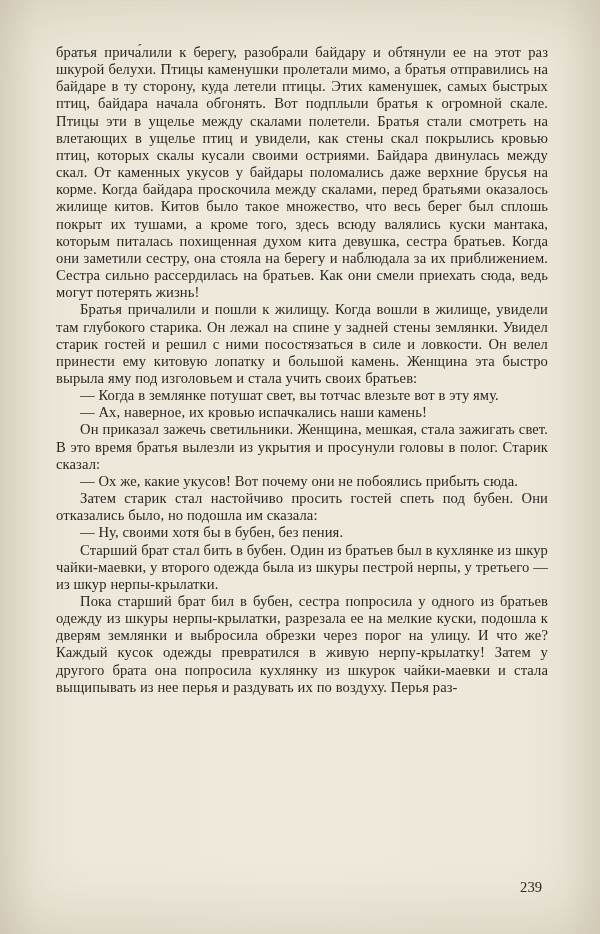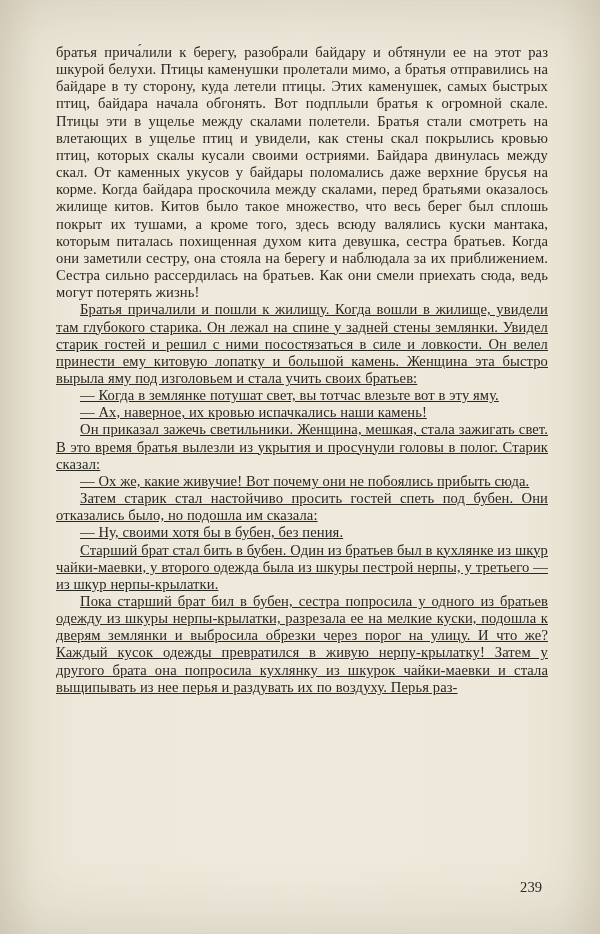--- a/index.html
+++ b/index.html
@@ -29,21 +29,20 @@
     text-align: justify;
     letter-spacing: 0.1px;
   }
   .text-block p {
     margin: 0;
     padding: 0;
     text-indent: 0;
   }
   .text-block p.indent {
     text-indent: 24px;
-    text-decoration: underline;
   }
   .page-number {
     position: absolute;
     right: 58px;
     bottom: 38px;
     font-family: "Liberation Serif", "DejaVu Serif", serif;
     font-size: 14.6px;
     color: #292823;
     margin-top: 36px;
   }
@@ -51,20 +50,20 @@
 </head>
 <body>
 
 <div class="page">
   <div class="text-block">
     <p>братья прича́лили к берегу, разобрали байдару и обтянули ее на этот раз шкурой белухи. Птицы каменушки пролетали мимо, а братья отправились на байдаре в ту сторону, куда летели птицы. Этих каменушек, самых быстрых птиц, байдара начала обгонять. Вот подплыли братья к огромной скале. Птицы эти в ущелье между скалами полетели. Братья стали смотреть на влетающих в ущелье птиц и увидели, как стены скал покрылись кровью птиц, которых скалы кусали своими остриями. Байдара двинулась между скал. От каменных укусов у байдары поломались даже верхние брусья на корме. Когда байдара проскочила между скалами, перед братьями оказалось жилище китов. Китов было такое множество, что весь берег был сплошь покрыт их тушами, а кроме того, здесь всюду валялись куски мантака, которым питалась похищенная духом кита девушка, сестра братьев. Когда они заметили сестру, она стояла на берегу и наблюдала за их приближением. Сестра сильно рассердилась на братьев. Как они смели приехать сюда, ведь могут потерять жизнь!</p>
     <p class="indent">Братья причалили и пошли к жилищу. Когда вошли в жилище, увидели там глубокого старика. Он лежал на спине у задней стены землянки. Увидел старик гостей и решил с ними посостязаться в силе и ловкости. Он велел принести ему китовую лопатку и большой камень. Женщина эта быстро вырыла яму под изголовьем и стала учить своих братьев:</p>
     <p class="indent">— Когда в землянке потушат свет, вы тотчас влезьте вот в эту яму.</p>
     <p class="indent">— Ах, наверное, их кровью испачкались наши камень!</p>
     <p class="indent">Он приказал зажечь светильники. Женщина, мешкая, стала зажигать свет. В это время братья вылезли из укрытия и просунули головы в полог. Старик сказал:</p>
-    <p class="indent">— Ох же, какие живучие! Вот почему они не побоялись прибыть сюда.</p>
+    <p class="indent">— Ох же, какие укусов! Вот почему они не побоялись прибыть сюда.</p>
     <p class="indent">Затем старик стал настойчиво просить гостей спеть под бубен. Они отказались было, но подошла им сказала:</p>
     <p class="indent">— Ну, своими хотя бы в бубен, без пения.</p>
     <p class="indent">Старший брат стал бить в бубен. Один из братьев был в кухлянке из шкур чайки-маевки, у второго одежда была из шкуры пестрой нерпы, у третьего — из шкур нерпы-крылатки.</p>
     <p class="indent">Пока старший брат бил в бубен, сестра попросила у одного из братьев одежду из шкуры нерпы-крылатки, разрезала ее на мелкие куски, подошла к дверям землянки и выбросила обрезки через порог на улицу. И что же? Каждый кусок одежды превратился в живую нерпу-крылатку! Затем у другого брата она попросила кухлянку из шкурок чайки-маевки и стала выщипывать из нее перья и раздувать их по воздуху. Перья раз-</p>
   </div>
   <div class="page-number">239</div>
 </div>
 
 </body></html>

